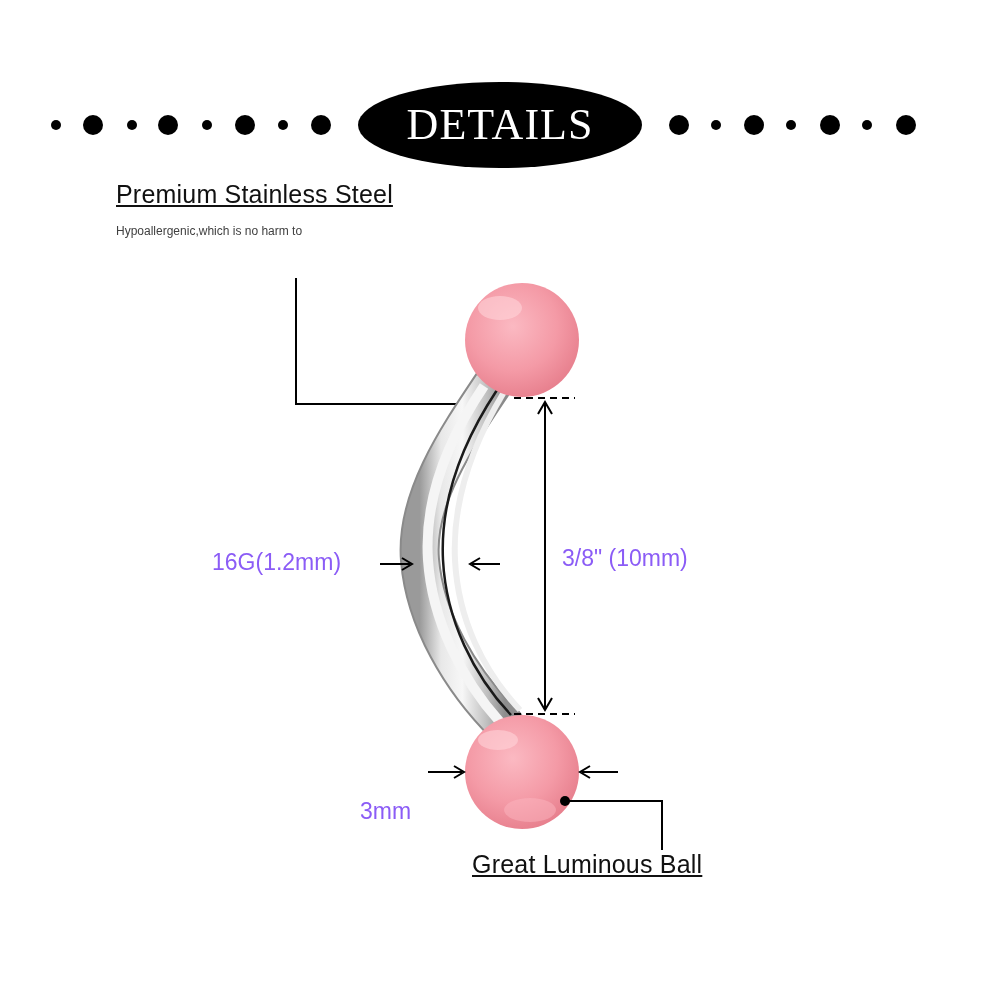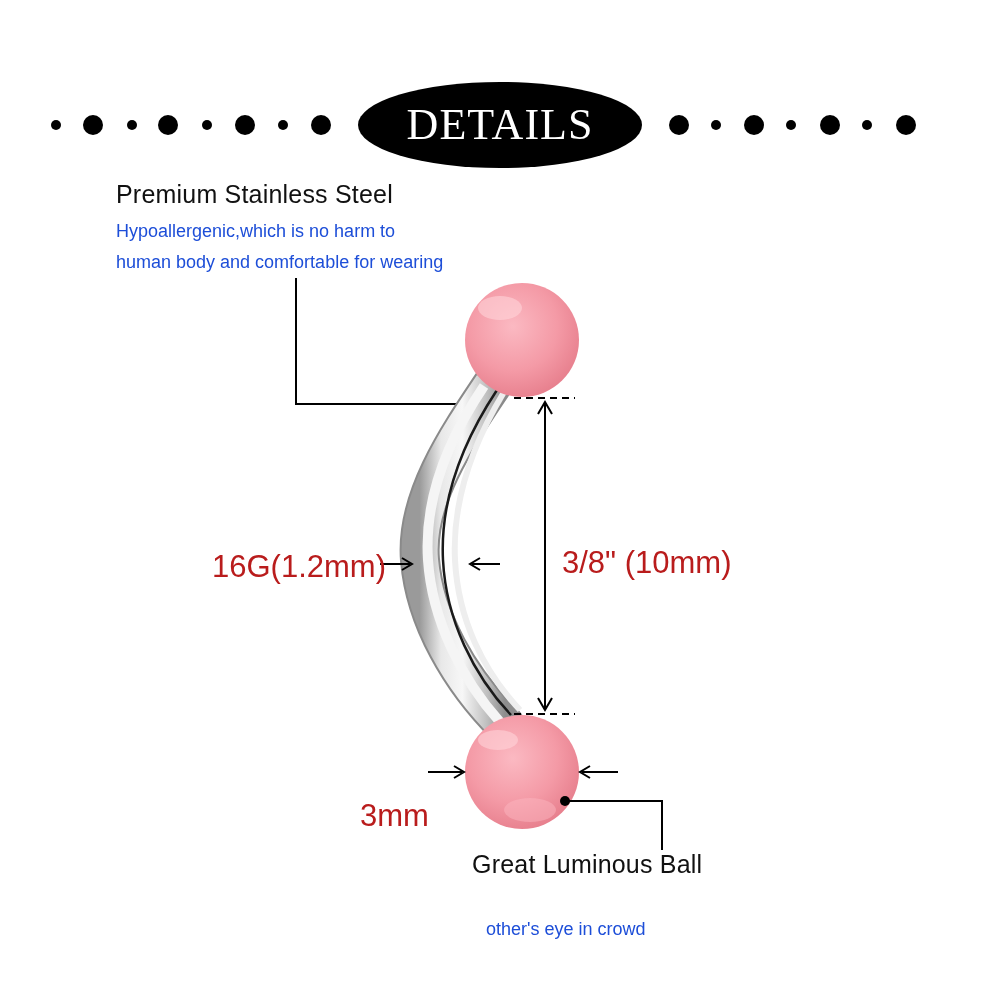--- a/index.html
+++ b/index.html
@@ -1,22 +1,22 @@
 <!DOCTYPE html>
 <html><head>
 <meta charset="utf-8">
 <style>
   html, body { margin:0; padding:0; background:#ffffff; }
   #stage { position:relative; width:930px; height:1000px; background:#ffffff; overflow:hidden; font-family:"Liberation Sans", sans-serif; color:#111; }
   .dot { position:absolute; border-radius:50%; background:#000; }
   .badge { position:absolute; left:358px; top:82px; width:284px; height:86px; border-radius:50%; background:#000; display:flex; align-items:center; justify-content:center; }
   .badge-text { color:#fff; font-family:"Liberation Serif", serif; font-size:44px; letter-spacing:1px; line-height:1; }
-  .h-title { position:absolute; font-size:25px; font-weight:normal; color:#111; white-space:nowrap; letter-spacing:0.2px; }
-  .desc { position:absolute; font-size:18px; line-height:31px; color:#1d4ed8; white-space:nowrap; }
-  .label { position:absolute; font-size:31px; color:#b91c1c; white-space:nowrap; }
+  .h-title { position:absolute; font-size:25px; font-weight:normal; color:#111; white-space:nowrap; letter-spacing:0.2px;text-decoration:underline; }
+  .desc { position:absolute; font-size:12px; line-height:31px; color:#404040; white-space:nowrap; }
+  .label { position:absolute; font-size:23px; color:#8b5cf6; white-space:nowrap; }
   svg.overlay { position:absolute; left:0; top:0; }
 </style>
 </head>
 <body>
 
 <div id="stage">
 
   <div>
     <div class="dot" style="left:51px;top:120px;width:10px;height:10px"></div>
     <div class="dot" style="left:83px;top:115px;width:20px;height:20px"></div>
@@ -38,21 +38,20 @@
     <div class="dot" style="left:744px;top:115px;width:20px;height:20px"></div>
     <div class="dot" style="left:786px;top:120px;width:10px;height:10px"></div>
     <div class="dot" style="left:820px;top:115px;width:20px;height:20px"></div>
     <div class="dot" style="left:862px;top:120px;width:10px;height:10px"></div>
     <div class="dot" style="left:896px;top:115px;width:20px;height:20px"></div>
     <div class="dot" style="left:939px;top:120px;width:10px;height:10px"></div>
   </div>
 
   <div class="h-title" style="left:116px;top:180px">Premium Stainless Steel</div>
   <div class="desc" style="left:116px;top:216px">Hypoallergenic,which is no harm to</div>
-  <div class="desc" style="left:116px;top:247px">human body and comfortable for wearing</div>
 
   <svg class="overlay" width="1000" height="1000" viewBox="0 0 1000 1000">
     <defs>
       <linearGradient id="barGrad" x1="0" y1="0" x2="1" y2="0">
         <stop offset="0" stop-color="#9a9a9a"></stop>
         <stop offset="0.25" stop-color="#e8e8e8"></stop>
         <stop offset="0.5" stop-color="#f7f7f7"></stop>
         <stop offset="0.8" stop-color="#bdbdbd"></stop>
         <stop offset="1" stop-color="#8d8d8d"></stop>
       </linearGradient>
@@ -117,15 +116,14 @@
       <circle cx="565" cy="801" r="5" fill="#000"></circle>
       <path d="M565,801 L662,801 L662,850" fill="none" stroke="#000" stroke-width="2"></path>
     </g>
   </svg>
 
   <div class="label" style="left:212px;top:549px">16G(1.2mm)</div>
   <div class="label" style="left:562px;top:545px">3/8" (10mm)</div>
   <div class="label" style="left:360px;top:798px">3mm</div>
 
   <div class="h-title" style="left:472px;top:850px">Great Luminous Ball</div>
-  <div class="desc" style="left:486px;top:914px">other's eye in crowd</div>
 
 </div>
 
 </body></html>

